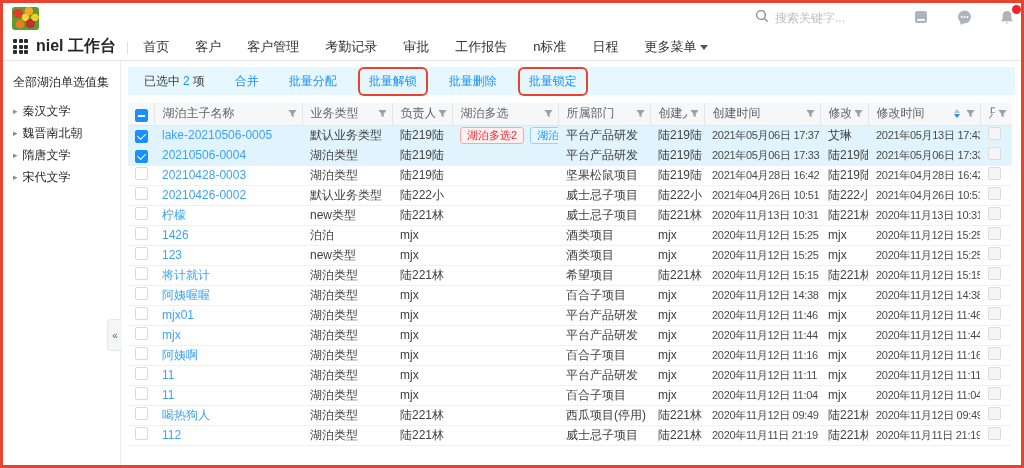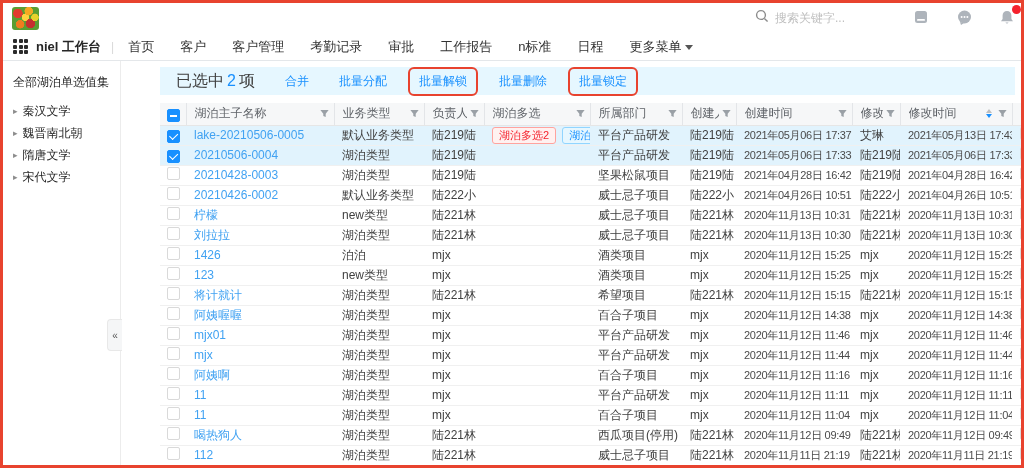--- a/index.html
+++ b/index.html
@@ -25,45 +25,45 @@
   .search input::placeholder { color:#bfbfbf; }
   .top-icons { position:absolute; right:5px; top:5px; display:flex; align-items:center; gap:25px; }
   .tico { position:relative; width:18px; height:18px; display:flex; align-items:center; justify-content:center; cursor:pointer; }
   .badge { position:absolute; right:-5px; top:-3px; width:9px; height:9px; border-radius:50%; background:#f5222d; }
 
   
   .navbar { height:28px; border-bottom:1px solid #e4e7ea; display:flex; align-items:center;
             padding:0 10px; background:#fff; }
   .grid-icon { display:grid; grid-template-columns:repeat(3,4px); grid-gap:1.5px; margin-right:8px; cursor:pointer; }
   .grid-icon i { width:4px; height:4px; background:#2b2b2b; border-radius:1px; }
-  .brand { font-size:13px; font-weight:bold; color:#262626; margin-right:10px; white-space:nowrap; }
+  .brand { font-size:16px; font-weight:bold; color:#262626; margin-right:10px; white-space:nowrap; }
   .nav-divider { color:#d9d9d9; margin-right:14px; font-size:12px; }
   .nav-menu { display:flex; align-items:center; gap:26px; }
   .nav-item { font-size:13px; color:#333; cursor:pointer; white-space:nowrap; display:flex; align-items:center; gap:4px; }
   .caret-down { width:0; height:0; border-left:4px solid transparent; border-right:4px solid transparent;
                 border-top:5px solid #555; margin-top:1px; }
 
   
-  .page-body { display:flex; height:404px;gap:32px; }
+  .page-body { display:flex; height:404px; }
   .sidebar { width:118px; border-right:1px solid #ececec; padding:13px 0 0 10px; flex:none; }
   .side-title { font-size:12px; color:#262626; margin-bottom:9px; white-space:nowrap; }
   .tree-item { display:flex; align-items:center; gap:5px; font-size:12px; color:#262626;
                height:22px; cursor:pointer; white-space:nowrap; }
   .tree-caret { color:#8c8c8c; font-size:9px; }
   .collapse-handle { position:absolute; left:104px; top:316px; width:15px; height:32px; background:#f5f6f7;
                      border:1px solid #e8e8e8; border-right:none; border-radius:4px 0 0 4px;
                      display:flex; align-items:center; justify-content:center;
                      font-size:10px; color:#595959; cursor:pointer; z-index:5; }
 
   .main { flex:1; padding:6px 6px 0 7px; overflow:hidden; }
 
   
   .toolbar { height:28px; background:#e6f7ff; display:flex; align-items:center;
              padding:0 16px; gap:30px; margin-bottom:8px; }
-  .sel-info { font-size:16px; color:#404040; white-space:nowrap; }
+  .sel-info { font-size:12px; color:#404040; white-space:nowrap; }
   .sel-info b { color:#1890ff; font-weight:normal; padding:0 3px; }
   .tb-action { font-size:12px; color:#1890ff; cursor:pointer; white-space:nowrap; position:relative; }
   .annot { border:2px solid #e8432f; border-radius:6px; padding:4px 9px; margin:-4px -9px; }
 
   
   table { border-collapse:collapse; table-layout:fixed; width:884px; }
   thead th { background:#f6f7f8; height:22px; font-weight:normal; font-size:12px; color:#5f6368;
              text-align:left; padding:0 4px 0 8px; border-bottom:1px solid #e6e6e6;
              border-right:1px solid #e3e5e8; white-space:nowrap; overflow:hidden; }
   thead th:last-child { border-right:none; }
@@ -381,33 +381,20 @@
               <td></td>
               <td>威士忌子项目</td>
               <td>陆221林</td>
               <td class="dt">2020年11月13日 10:31</td>
               <td>陆221林</td>
               <td class="dt">2020年11月13日 10:31</td>
               <td><span class="cb ro"></span></td>
             </tr>
             <tr>
               <td style="padding-left: 7px;"><span class="cb"></span></td>
-              <td><span class="name-link">刘拉拉</span></td>
-              <td>湖泊类型</td>
-              <td>陆221林</td>
-              <td></td>
-              <td>威士忌子项目</td>
-              <td>陆221林</td>
-              <td class="dt">2020年11月13日 10:30</td>
-              <td>陆221林</td>
-              <td class="dt">2020年11月13日 10:30</td>
-              <td><span class="cb ro"></span></td>
-            </tr>
-            <tr>
-              <td style="padding-left: 7px;"><span class="cb"></span></td>
               <td><span class="name-link">1426</span></td>
               <td>泊泊</td>
               <td>mjx</td>
               <td></td>
               <td>酒类项目</td>
               <td>mjx</td>
               <td class="dt">2020年11月12日 15:25</td>
               <td>mjx</td>
               <td class="dt">2020年11月12日 15:25</td>
               <td><span class="cb ro"></span></td>

